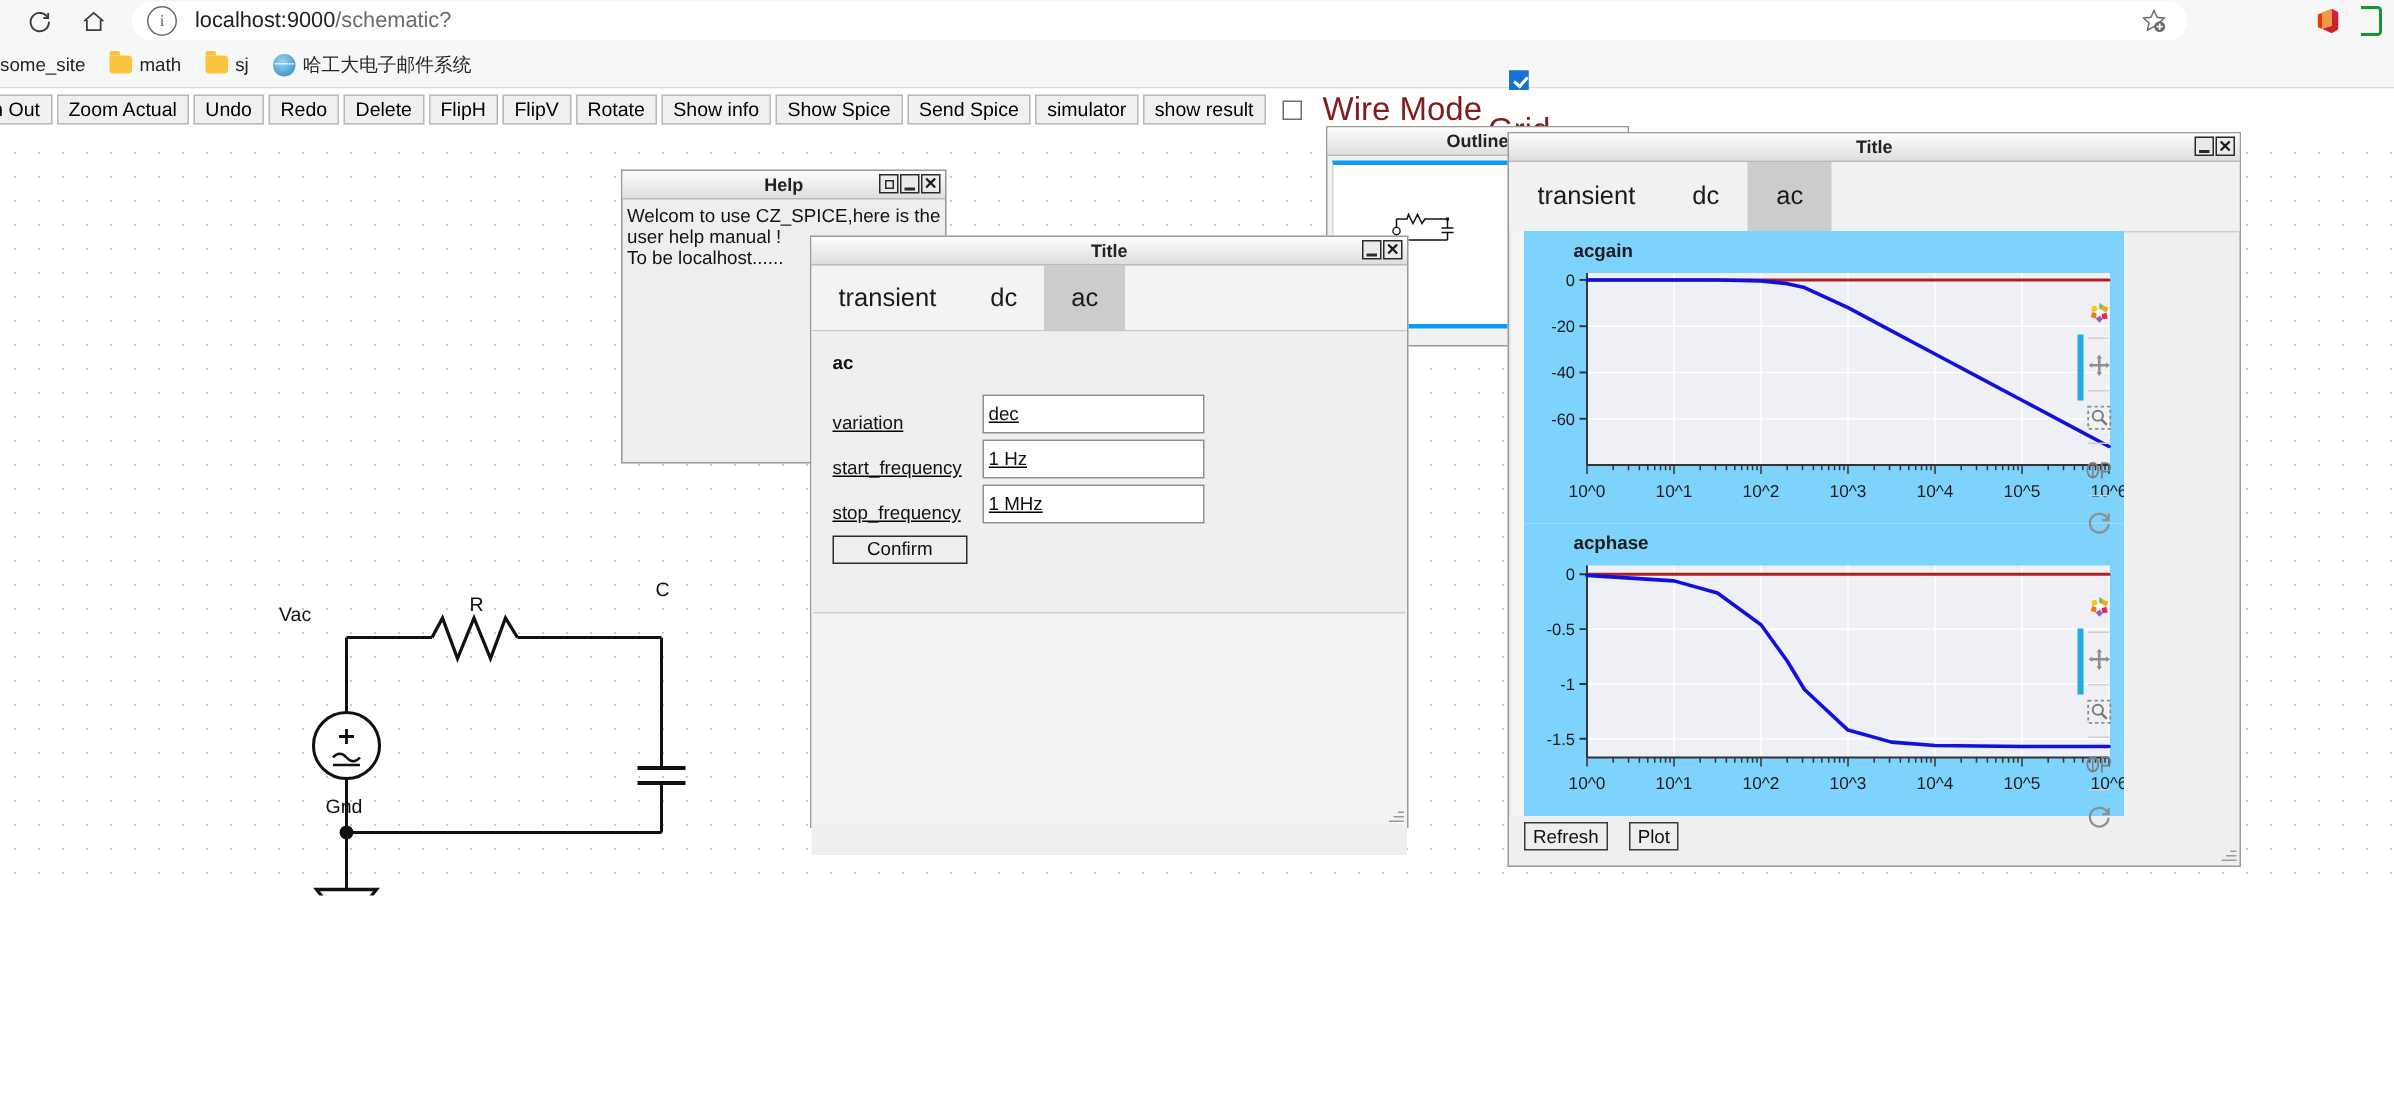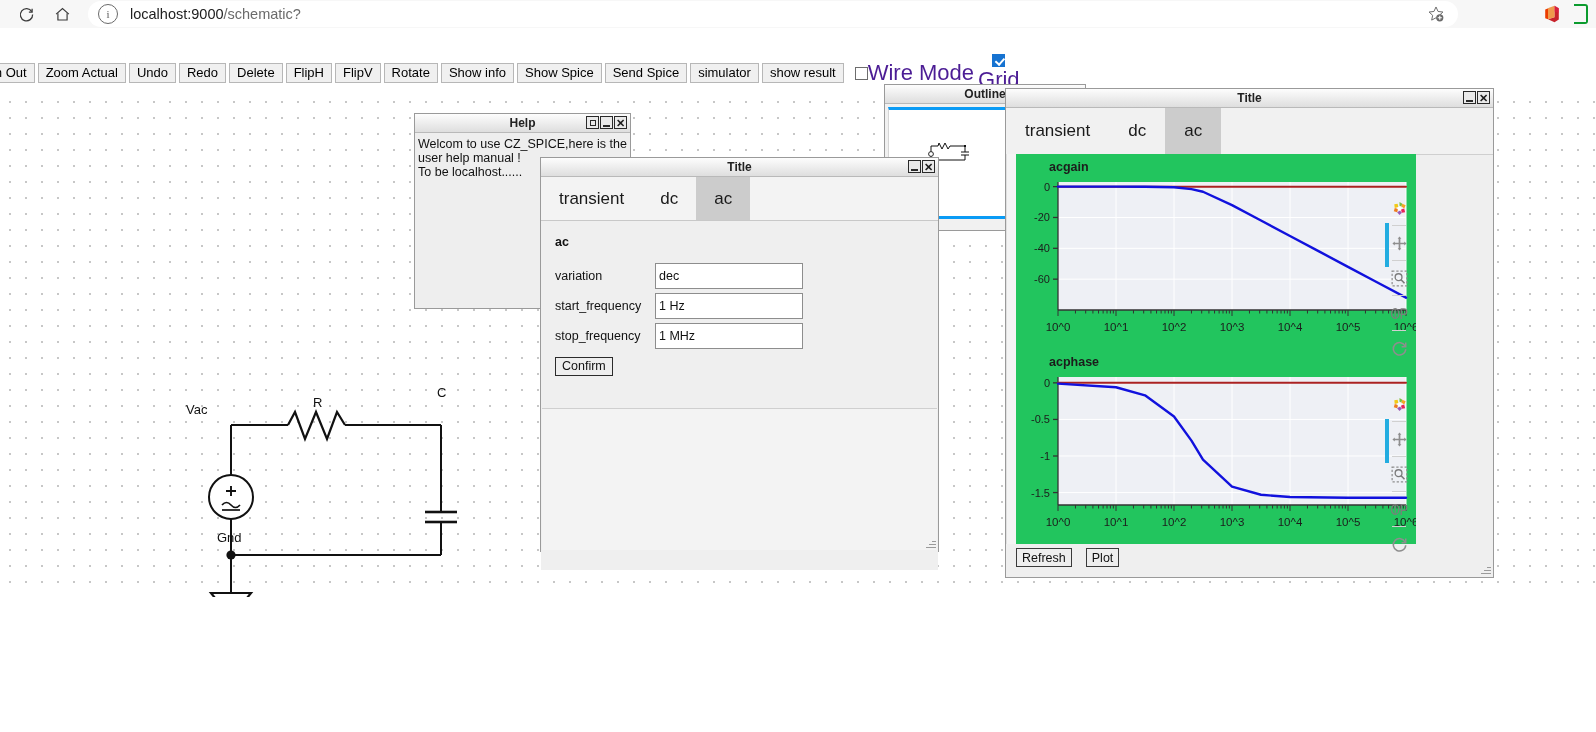--- a/index.html
+++ b/index.html
@@ -29,21 +29,21 @@
   .bm:first-child{padding-left:0;}
   .folder{width:15px;height:12px;background:#fcc33c;border-radius:1.5px 2.5px 2.5px 2.5px;position:relative;flex:0 0 auto;}
   .folder:before{content:"";position:absolute;left:0;top:-3px;width:7px;height:3px;background:#fcc33c;border-radius:1.5px 1.5px 0 0;}
   .globe{width:15px;height:15px;border-radius:50%;background:radial-gradient(circle at 40% 35%, #9fd3f0 0%, #5aa8d8 55%, #3f7fae 100%);position:relative;flex:0 0 auto;}
   .globe:after{content:"";position:absolute;left:1px;top:6px;width:13px;height:1px;background:rgba(255,255,255,.75);}
 
   
   .app-toolbar{position:absolute;left:0;top:59px;width:1596px;height:28px;background:#ffffff;display:flex;align-items:center;}
   .tb-btn{height:20px;border:1px solid #b7b7b7;background:#f0f0f0;font-size:13px;font-family:"Liberation Sans",sans-serif;color:#000;padding:1px 7px 2px 7px;margin-right:3px;cursor:pointer;white-space:nowrap;line-height:15px;box-sizing:border-box;}
   .tb-btn.clipped{margin-left:-24px;}
-  .chk-wrap{display:flex;align-items:center;gap:0;margin-left:8px;font-size:22px;color:#4c1d95;font-family:"Liberation Sans",sans-serif;white-space:nowrap;}
+  .chk-wrap{display:flex;align-items:center;gap:14px;margin-left:8px;font-size:22px;color:#7f1d1d;font-family:"Liberation Sans",sans-serif;white-space:nowrap;}
   .chk{width:13px;height:13px;border:1px solid #6d6d6d;background:#fff;box-sizing:border-box;flex:0 0 auto;position:relative;}
   .chk.on{background:#1673d1;border-color:#1673d1;}
   .chk.on:after{content:"";position:absolute;left:3.6px;top:1px;width:3.5px;height:7px;border:solid #fff;border-width:0 2px 2px 0;transform:rotate(42deg);}
 
   
   .canvas{position:absolute;left:0;top:87px;width:1596px;height:510px;background:#ffffff;
     background-image:radial-gradient(#c7c7c7 0.8px, transparent 0.9px);
     background-size:16px 16px;background-position:2px 7px;}
 
   
@@ -64,36 +64,36 @@
   #outline-window{left:884px;top:84px;width:200px;height:145px;background:#f1f1f1;}
   .outline-inner{margin:3px;height:112px;background:#ffffff;border-top:3px solid #0a9bf5;border-bottom:3px solid #0a9bf5;border-left:1px solid #d5d5d5;border-right:1px solid #d5d5d5;box-sizing:border-box;position:relative;}
 
   
   #ac-window{left:540px;top:157px;width:397px;height:393px;background:#efefef;}
   .tabs{display:flex;height:43px;background:#f3f3f3;border-bottom:1px solid #c8c8c8;align-items:stretch;}
   .tab{display:flex;align-items:center;padding:0 18px;font-size:17px;color:#1a1a1a;cursor:pointer;}
   .tab.sel{background:#cccccc;}
   .form-area{padding:14px 0 0 0;background:#efefef;height:calc(100% - 44px);box-sizing:border-box;}
   .section-label{font-size:12.5px;font-weight:bold;color:#111;margin:0 0 14px 14px;}
-  .frow{display:flex;align-items:center;margin:0 0 4px 14px;}
+  .frow{display:flex;align-items:flex-end;margin:0 0 4px 14px;text-decoration:underline;}
   .flabel{font-size:12.5px;color:#111;width:100px;}
   .finput{width:148px;height:17px;border:1px solid #8d8d8d;background:#fff;font-size:12.5px;color:#111;padding:12px 3px;box-sizing:border-box;font-family:"Liberation Sans",sans-serif;outline:none;}
-  .confirm-btn{margin:4px 0 0 14px;height:19px;border:1.6px solid #2b2b2b;background:#eeeeee;font-size:12.5px;font-family:"Liberation Sans",sans-serif;color:#111;padding:0 6px;cursor:pointer;line-height:15px;}
+  .confirm-btn{margin:4px 0 0 14px;height:19px;border:1.6px solid #2b2b2b;background:#eeeeee;font-size:12.5px;font-family:"Liberation Sans",sans-serif;color:#111;padding:0 22px;cursor:pointer;line-height:15px;}
   .inner-panel{position:absolute;left:1px;right:1px;bottom:1px;top:250px;background:#f3f3f3;border-top:1px solid #cfcfcf;}
   .resize-grip{position:absolute;right:2px;bottom:2px;width:11px;height:11px;cursor:nwse-resize;}
   .resize-grip i{position:absolute;right:0;background:#9a9a9a;height:1.2px;}
   .rg1{bottom:1px;width:10px;} .rg2{bottom:4px;width:7px;} .rg3{bottom:7px;width:4px;}
 
   
   #plot-window{left:1005px;top:88px;width:487px;height:488px;background:#efefef;}
   .plot-tabs{display:flex;height:46px;background:#f1f1f1;border-bottom:1px solid #cfcfcf;align-items:stretch;}
   .plot-tab{display:flex;align-items:center;padding:0 19px;font-size:17px;color:#1a1a1a;cursor:pointer;}
   .plot-tab.sel{background:#cccccc;}
   .plots-holder{position:absolute;left:10px;top:65px;width:400px;height:390px;background:#fff;}
-  .chart-card{position:relative;width:400px;height:195px;background:#22c55e;}
+  .chart-card{position:relative;width:400px;height:195px;background:#7dd3fc;}
   .chart-title{position:absolute;left:33px;top:6px;font-size:12.5px;font-weight:bold;color:#1c1c1c;}
   .plot-scroll{position:absolute;left:0;top:65px;width:9px;height:390px;background:#f4f4f4;border-left:1px solid #e0e0e0;border-right:1px solid #e0e0e0;}
 
   .icon-col{position:absolute;width:24px;display:flex;flex-direction:column;align-items:center;}
   .ic{width:22px;height:22px;display:flex;align-items:center;justify-content:center;cursor:pointer;margin-bottom:6px;}
   .ic-sep{width:14px;height:1px;background:#d0d0d0;margin:0 0 6px 0;}
 
   .bottom-bar{position:absolute;left:1px;bottom:10px;height:19px;display:flex;align-items:center;gap:14px;padding-left:9px;}
   .bb-btn{height:19px;border:1.6px solid #3a3a3a;background:#eeeeee;font-size:12.5px;font-family:"Liberation Sans",sans-serif;color:#111;padding:0 5px;cursor:pointer;line-height:14px;}
 
@@ -141,20 +141,37 @@
           <path d="M10.5 0.8 L4 3.3 L4 14.2 L1.2 13.2 L1.2 4.6 L10.5 0.8 Z" fill="#eb3c00"></path>
           <path d="M10.5 0.8 L14.8 3.2 L14.8 14.6 L10.5 17.2 L4 14.2 L10.5 12.2 Z" fill="#c8232c"></path>
           <path d="M10.5 0.8 L10.5 12.2 L4 14.2 L4 3.3 Z" fill="#ed8a2e" opacity="0.85"></path>
           <path d="M10.5 0.8 L14.8 3.2 L14.8 8 L10.5 6.4 Z" fill="#e61e4d" opacity=".55"></path>
         </svg>
       </span>
       <span class="green-icon"></span>
     </div>
   </div>
 
+  <div class="bookmarks">
+    <div class="bm">
+      <span>some_site</span>
+    </div>
+    <div class="bm">
+      <span class="folder"></span>
+      <span>math</span>
+    </div>
+    <div class="bm">
+      <span class="folder"></span>
+      <span>sj</span>
+    </div>
+    <div class="bm">
+      <span class="globe"></span>
+      <span>哈工大电子邮件系统</span>
+    </div>
+  </div>
 
   <div class="app-toolbar">
     <button class="tb-btn clipped">om Out</button>
     <button class="tb-btn">Zoom Actual</button>
     <button class="tb-btn">Undo</button>
     <button class="tb-btn">Redo</button>
     <button class="tb-btn">Delete</button>
     <button class="tb-btn">FlipH</button>
     <button class="tb-btn">FlipV</button>
     <button class="tb-btn">Rotate</button>

